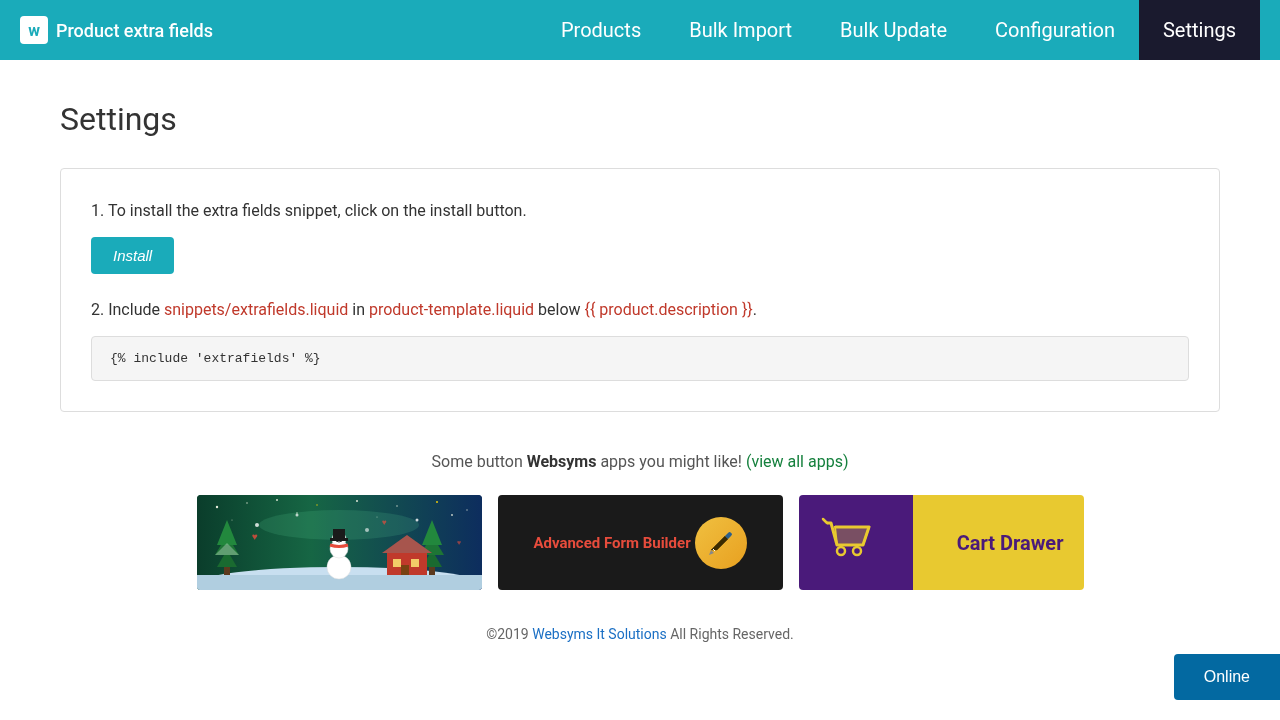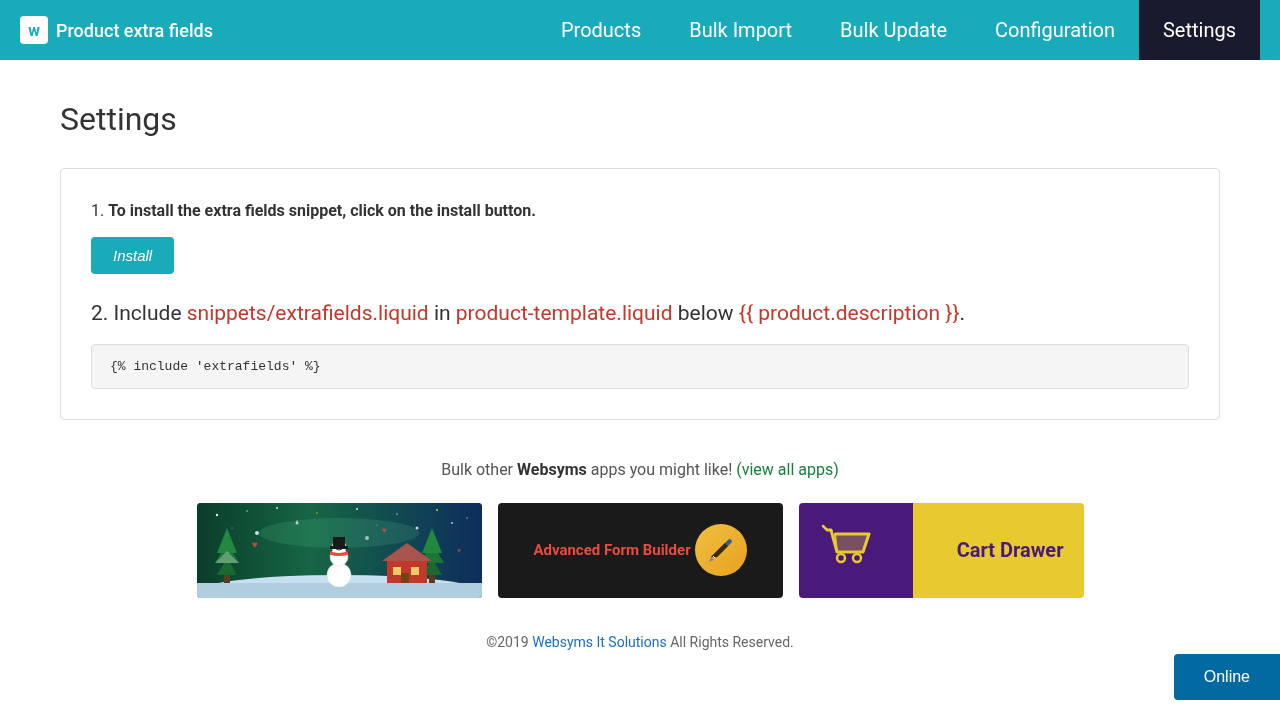--- a/index.html
+++ b/index.html
@@ -70,34 +70,34 @@
       border-radius: 4px;
       padding: 30px;
       margin-bottom: 40px;
     }
     .step-text {
       font-size: 16px;
       color: #333;
       margin-bottom: 14px;
       line-height: 1.5;
     }
-    .step-text strong { font-weight: 700; }
+    .step-text strong { font-weight: 400; }
     .install-btn {
       background: #1aabba;
       color: #fff;
       border: none;
       padding: 10px 22px;
       border-radius: 4px;
       font-size: 15px;
       cursor: pointer;
       margin-bottom: 24px;
       font-style: italic;
     }
     .step2-text {
-      font-size: 21px;
+      font-size: 16px;
       color: #333;
       margin-bottom: 14px;
       line-height: 1.5;
     }
     .code-red { color: #c0392b; }
     .code-block {
       background: #f5f5f5;
       border: 1px solid #ddd;
       border-radius: 4px;
       padding: 14px 18px;
@@ -266,21 +266,21 @@
     </p>
 
     
     <div class="code-block">
       <span>{% include 'extrafields' %}</span>
     </div>
   </div>
 
   <div class="apps-section">
     <p class="apps-tagline">
-      <span>Bulk other </span><strong>Websyms</strong><span> apps you might like! </span><a href="#">(view all apps)</a>
+      <span>Some button </span><strong>Websyms</strong><span> apps you might like! </span><a href="#">(view all apps)</a>
     </p>
 
     <div class="apps-grid">
 
       <div class="app-card app-card-1">
         <svg class="xmas-scene" viewBox="0 0 285 95" xmlns="http://www.w3.org/2000/svg">
 
           <defs>
             <linearGradient id="skyGrad" x1="0%" y1="0%" x2="100%" y2="0%">
               <stop offset="0%" style="stop-color:#0a3d2b"></stop>

